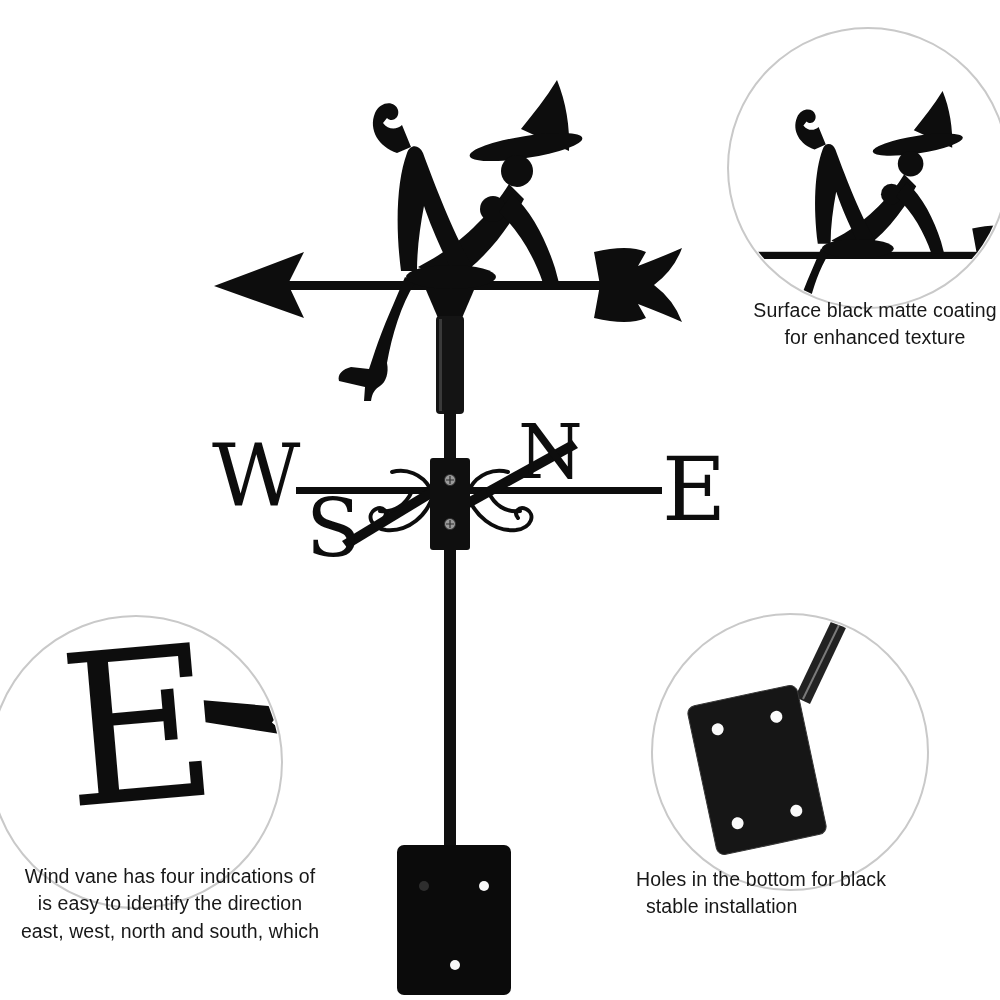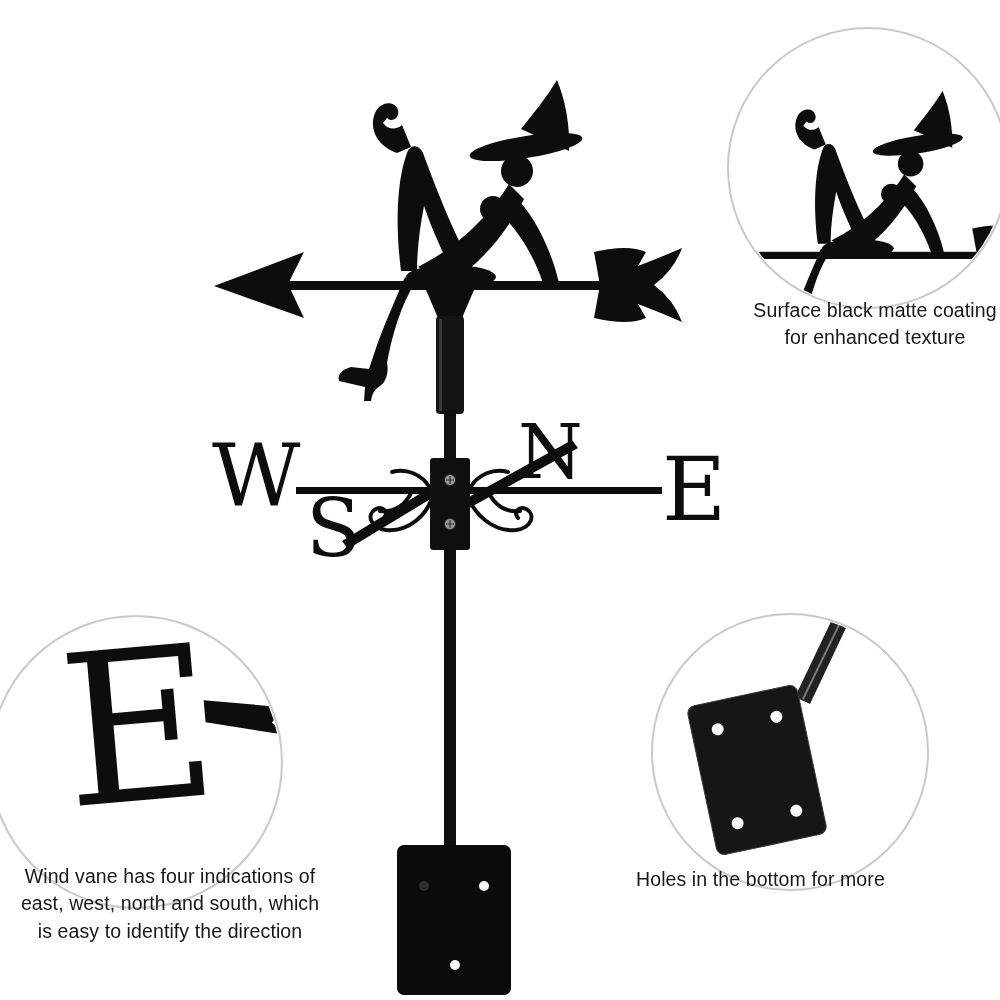--- a/index.html
+++ b/index.html
@@ -118,21 +118,22 @@
     <circle cx="790" cy="752" r="138" fill="none" stroke="#c9c9c9" stroke-width="2"></circle>
   </svg>
 
   <div class="annot center" style="left:740px;top:297px;width:270px">
     <div>Surface black matte coating</div>
     <div>for enhanced texture</div>
   </div>
 
   <div class="annot center" style="left:8px;top:863px;width:324px">
     <div>Wind vane has four indications of</div>
+    <div>is easy to identify the direction</div>
     <div>east, west, north and south, which</div>
-    <div>is easy to identify the direction</div>
   </div>
 
   <div class="annot" style="left:636px;top:866px;width:300px">
-    <div>Holes in the bottom for more</div>
+    <div>Holes in the bottom for black</div>
+    <div style="padding-left:10px">stable installation</div>
   </div>
 
 </div>
 
 </body></html>

